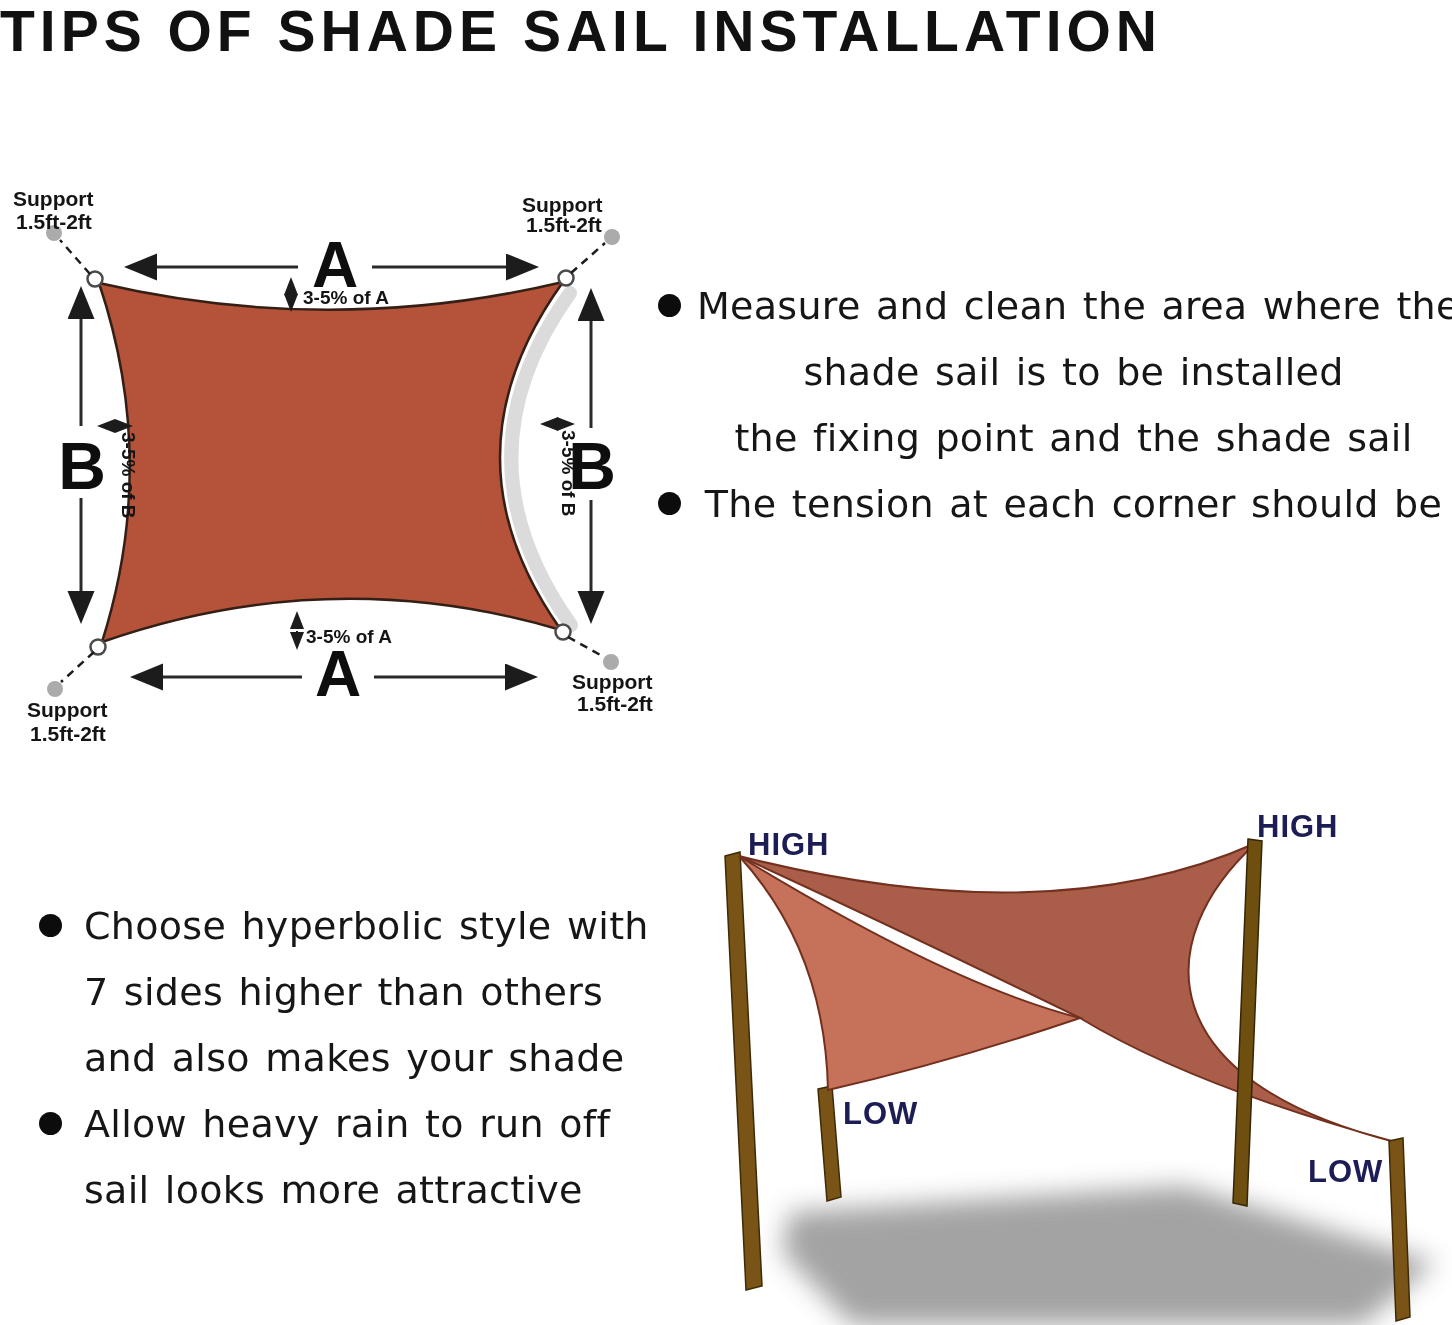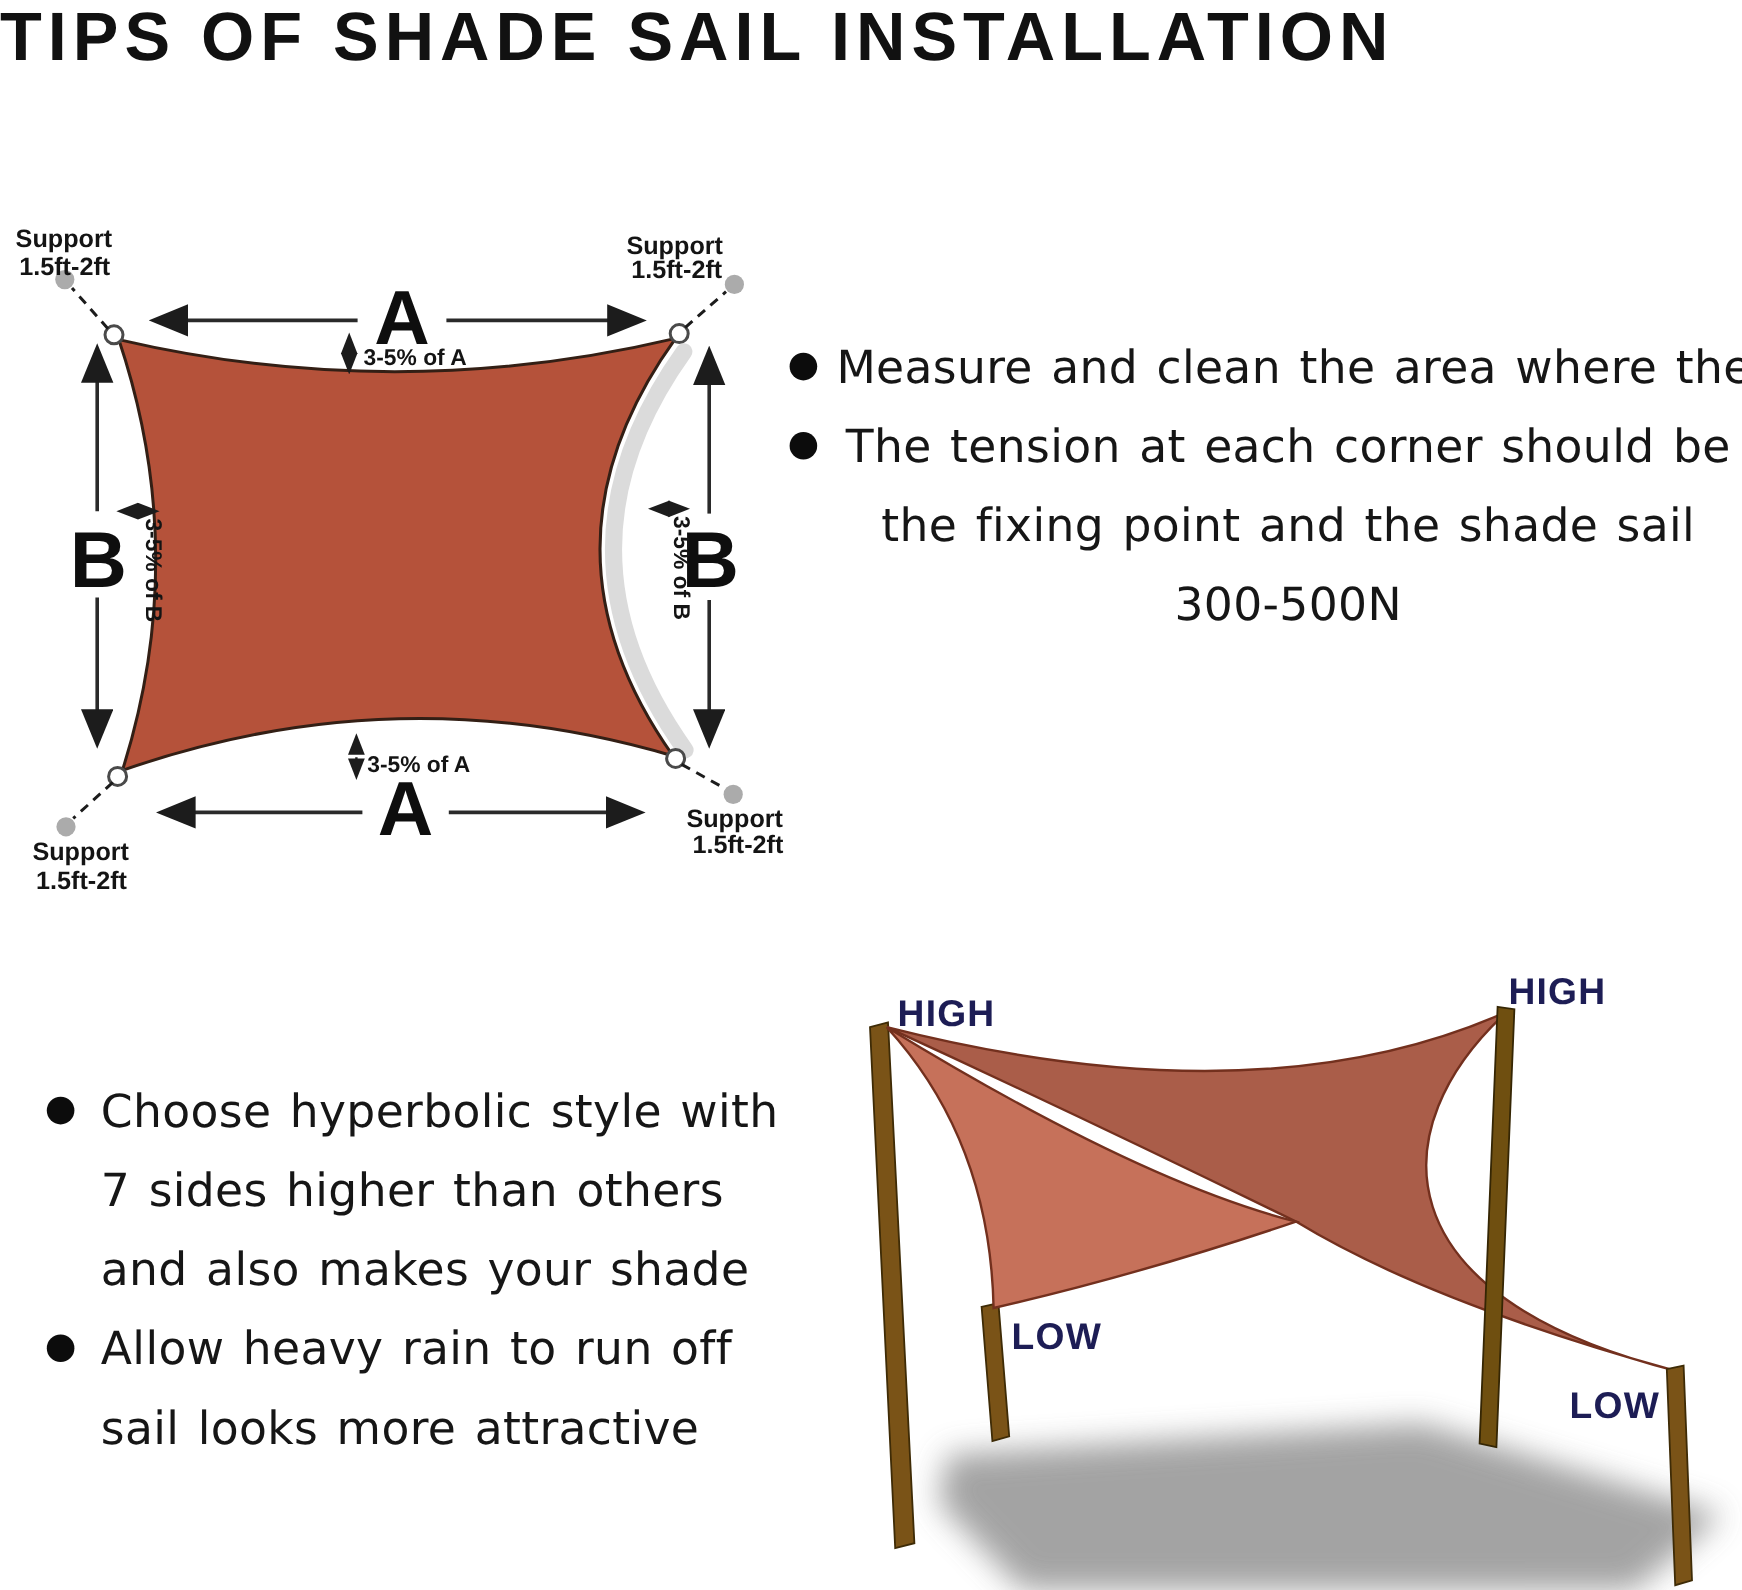--- a/index.html
+++ b/index.html
@@ -88,23 +88,23 @@
 
   <line x1="591" y1="428" x2="591" y2="294" stroke="#2a2a2a" stroke-width="3" marker-end="url(#arr)"></line>
   <line x1="591" y1="500" x2="591" y2="618" stroke="#2a2a2a" stroke-width="3" marker-end="url(#arr)"></line>
   <text x="592" y="489" text-anchor="middle" font-size="66" class="dim-letter">B</text>
   <line x1="544" y1="424" x2="571" y2="424" stroke="#1c1c1c" stroke-width="2" stroke-dasharray="4 4" marker-start="url(#arrS)" marker-end="url(#arrS)"></line>
   <text class="sag-label" transform="translate(562,430) rotate(90)">3-5% of B</text>
 </svg>
 
 <div id="bullets-top" class="abs bullet-block">
   <div class="line"><span class="dot"></span><span>Measure and clean the area where the</span></div>
+  <div class="line"><span>shade sail is to be installed</span></div>
+  <div class="line"><span>the fixing point and the shade sail</span></div>
   <div class="line"><span class="dot"></span><span>The tension at each corner should be</span></div>
-  <div class="line"><span>the fixing point and the shade sail</span></div>
-  <div class="line"><span>300-500N</span></div>
 </div>
 
 <div id="bullets-bottom" class="abs bullet-block">
   <div class="line"><span class="dot"></span><span>Choose hyperbolic style with</span></div>
   <div class="line"><span>7 sides higher than others</span></div>
   <div class="line"><span>and also makes your shade</span></div>
   <div class="line"><span class="dot"></span><span>Allow heavy rain to run off</span></div>
   <div class="line"><span>sail looks more attractive</span></div>
 </div>
 

